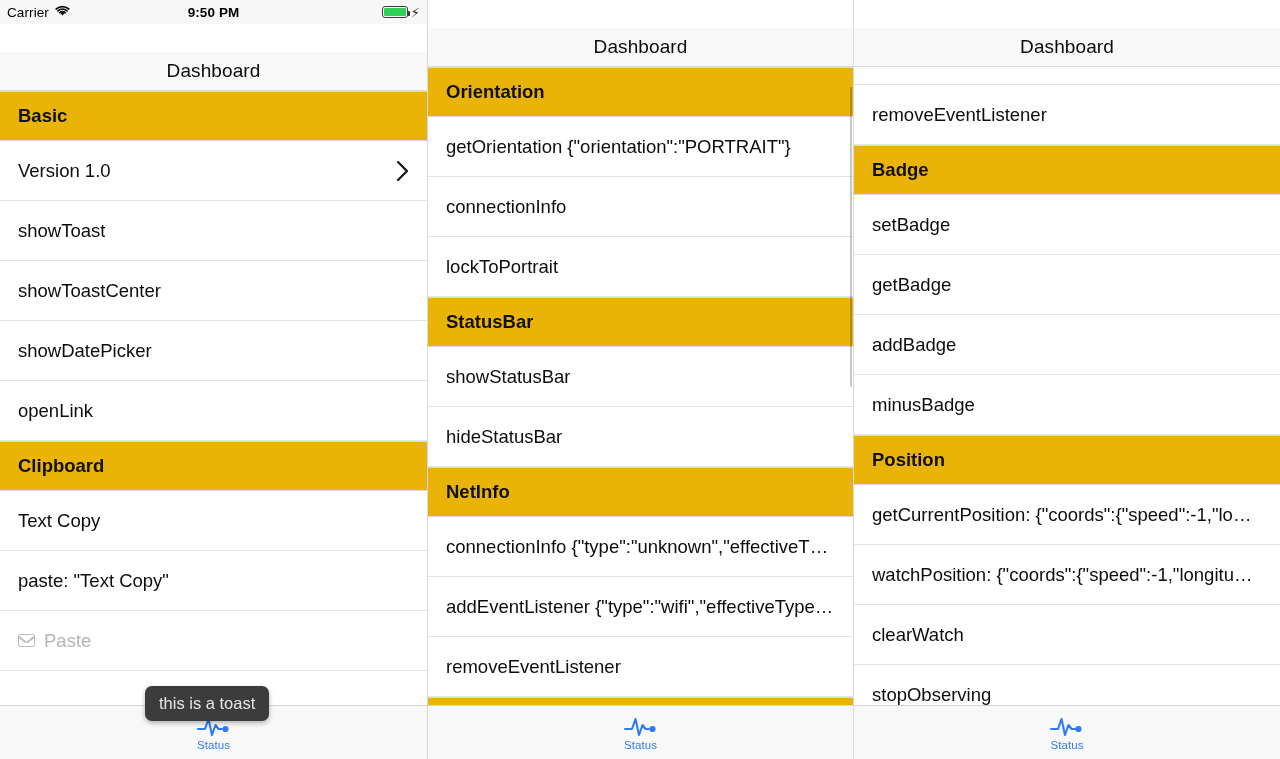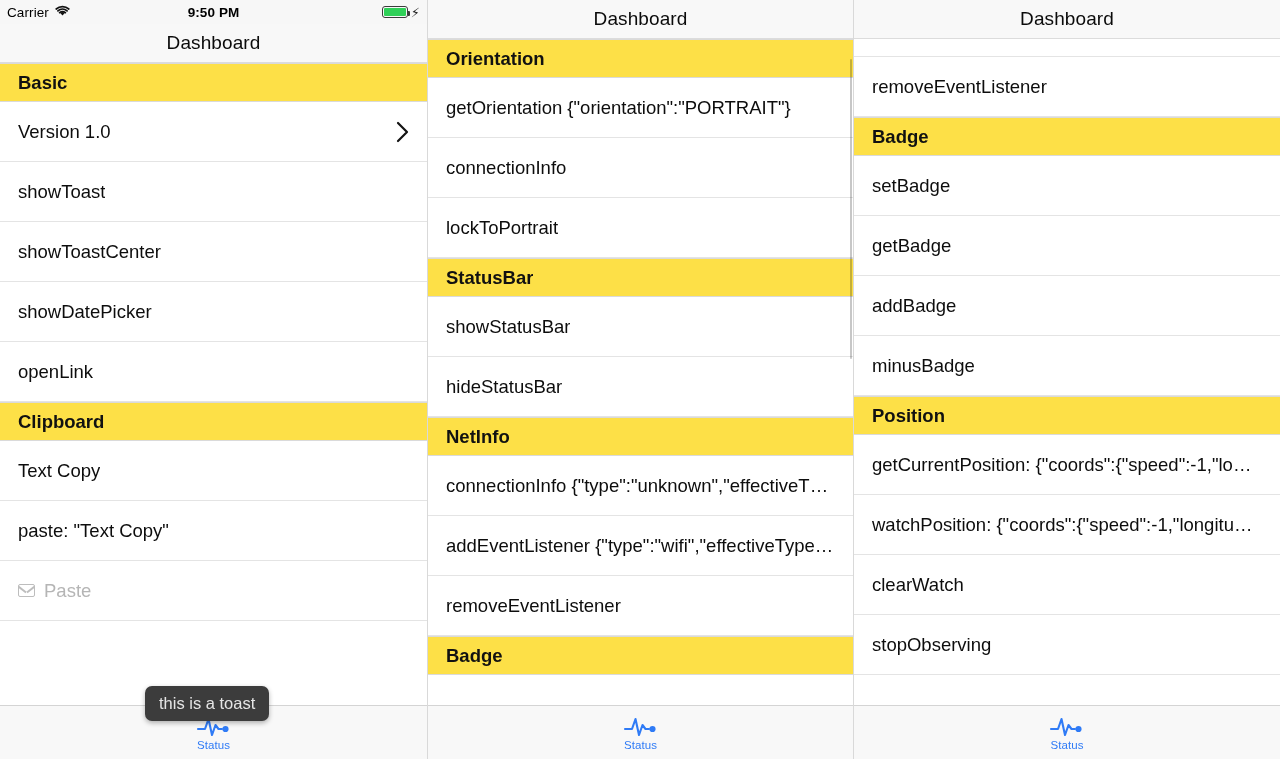--- a/index.html
+++ b/index.html
@@ -56,21 +56,21 @@
     width: 2px; height: 5px; background: #3b3b3b; border-radius: 0 1px 1px 0;
   }
   .bolt { font-size: 13px; line-height: 1; color: #1a1a1a; margin-left: 1px; }
 
   
   .navbar {
     height: 39px;
     background: #f8f8f8;
     border-bottom: 1px solid #dcdcdc;
     display: flex; align-items: center; justify-content: center;
-    position: relative; z-index: 5;
+    position: relative; z-index: 5; margin-top: 28px;
   }
   .navbar .title {
     font-size: 19px; color: #0b0b0b; letter-spacing: 0.1px; font-weight: 400;
   }
 
   
   .listwrap { position: relative; overflow: hidden; background: #fff; }
   .list { position: relative; }
   .row {
     height: 60px;
@@ -80,22 +80,22 @@
     border-bottom: 1px solid #e4e4e4;
     position: relative;
     white-space: nowrap;
   }
   .row .label {
     font-size: 18.5px; color: #0d0d0d; font-weight: 400;
     overflow: hidden; text-overflow: ellipsis; white-space: nowrap;
     letter-spacing: 0px;
   }
   .row.section {
-    background: #fde047;
-    height: 39px;
+    background: #eab308;
+    height: 50px;
     border-bottom: 1px solid #dadada;
     border-top: 1px solid #dadada;
   }
   .row.section .label { font-size: 18.5px; font-weight: 600; color: #111; }
   .row.muted .label { color: #b5b5b5; }
   .chev {
     margin-left: auto; width: 13px; height: 22px; flex: 0 0 auto;
   }
   .chev svg { display: block; }
   .mail-icon {

